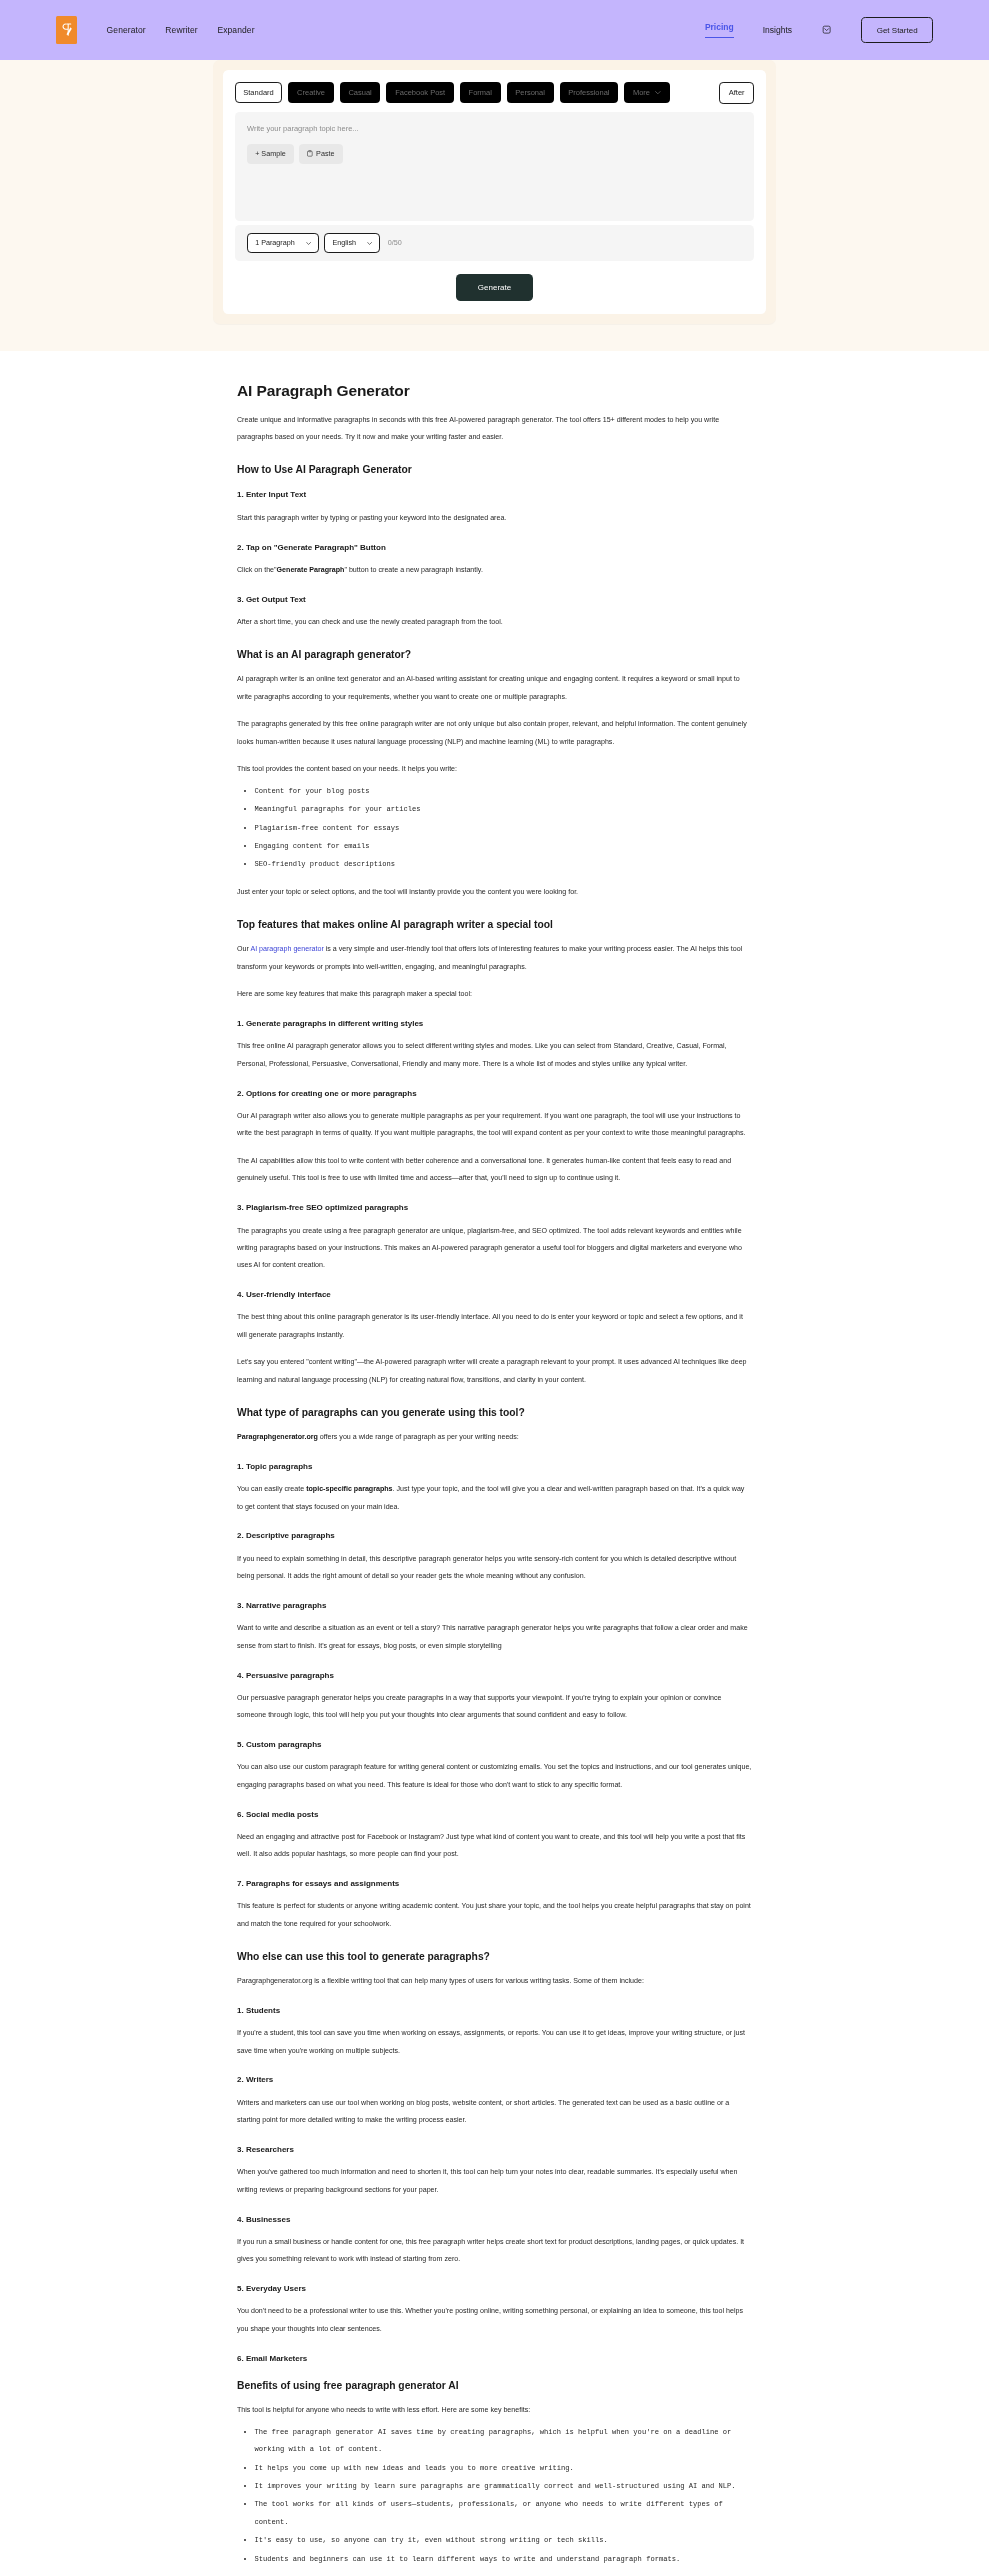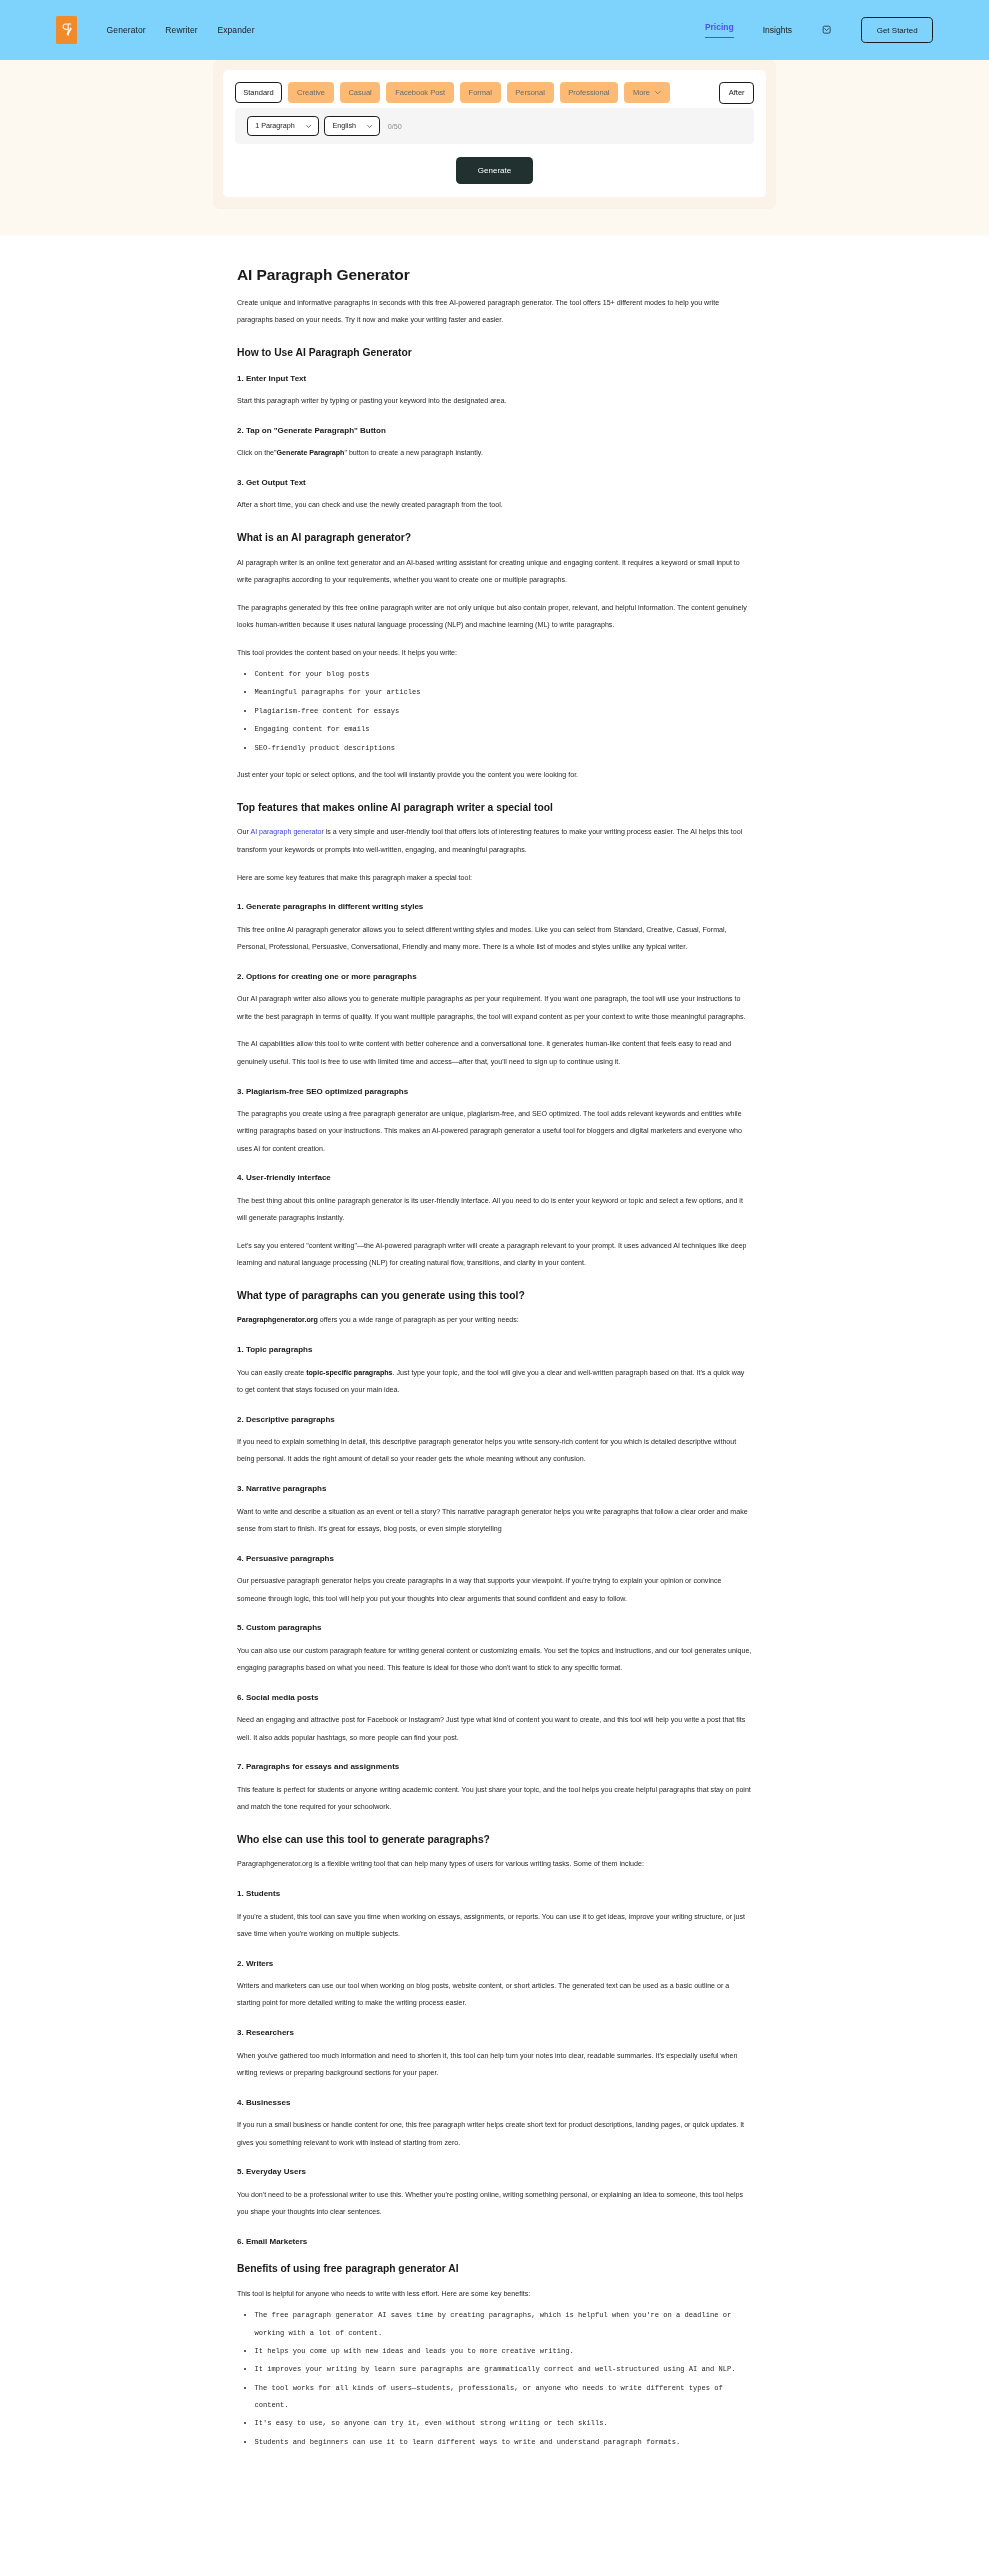--- a/index.html
+++ b/index.html
@@ -6,21 +6,21 @@
   html,body { width:989px; }
   body {
     font-family: "Liberation Sans", sans-serif;
     background:#ffffff;
     color:#1a1a1a;
     -webkit-font-smoothing:antialiased;
   }
 
   
   .header {
-    background:#7dd3fc;
+    background:#c4b5fd;
     height:60px;
     display:flex;
     align-items:center;
     padding:0 56px 0 56px;
     position:relative;
     z-index:5;
   }
   .brand { display:flex; align-items:center; gap:30px; }
   .logo {
     width:20.6px; height:28px;
@@ -63,21 +63,21 @@
     padding:10.3px;
     box-shadow:0 0.5px 1px rgba(0,0,0,.03);
   }
   .tool-card {
     background:#ffffff;
     border-radius:5.2px;
     padding:11.3px 11.3px 13.4px 11.3px;
   }
   .modes-row { display:flex; align-items:center; gap:6px; }
   .mode-chip {
-    background:#fdba74; border:0.5px solid transparent; border-radius:4.1px;
+    background:#000000; border:0.5px solid transparent; border-radius:4.1px;
     padding:5.7px 7.7px; font-size:7.5px; color:#6a6a6a; cursor:pointer;
     white-space:nowrap; line-height:1;
   }
   .mode-chip.active {
     background:#ffffff; border:0.7px solid #1c1c1c; color:#1c1c1c;
   }
   .mode-more { display:flex; align-items:center; gap:5.2px; color:#6a6a6a; }
   .clear-btn {
     margin-left:auto; background:#ffffff; border:0.7px solid #1c1c1c;
     border-radius:4.1px; padding:5.7px 8.8px; font-size:7.5px; color:#1c1c1c; cursor:pointer;
@@ -188,20 +188,35 @@
           <span>More</span>
           <span>
             <svg width="5.7" height="3.6" viewBox="0 0 11 7" fill="none" aria-hidden="true">
                 <path d="M1 1l4.5 4.5L10 1" stroke="#6a6a6a" stroke-width="1.5" stroke-linecap="round" stroke-linejoin="round"></path>
               </svg>
           </span>
         </button>
         <button class="clear-btn">After</button>
       </div>
 
+      <div class="editor">
+        <div class="editor-placeholder">Write your paragraph topic here...</div>
+        <div class="quick-actions">
+          <button class="qa-btn">+ Sample</button>
+          <button class="qa-btn">
+            <span>
+              <svg width="5.7" height="6.7" viewBox="0 0 12 14" fill="none" aria-hidden="true">
+                <rect x="1" y="2.5" width="10" height="10.5" rx="1.6" stroke="#2d2d2d" stroke-width="1.2"></rect>
+                <rect x="3.8" y="0.8" width="4.4" height="3" rx="1" stroke="#2d2d2d" stroke-width="1.2" fill="#e8e8e8"></rect>
+              </svg>
+            </span>
+            <span>Paste</span>
+          </button>
+        </div>
+      </div>
 
       <div class="editor-footer">
         <button class="select-pill">
           <span>1 Paragraph</span>
           <span>
             <svg width="5.2" height="3.1" viewBox="0 0 11 7" fill="none" aria-hidden="true">
                 <path d="M1 1l4.5 4.5L10 1" stroke="#1c1c1c" stroke-width="1.4" stroke-linecap="round" stroke-linejoin="round"></path>
               </svg>
           </span>
         </button>

